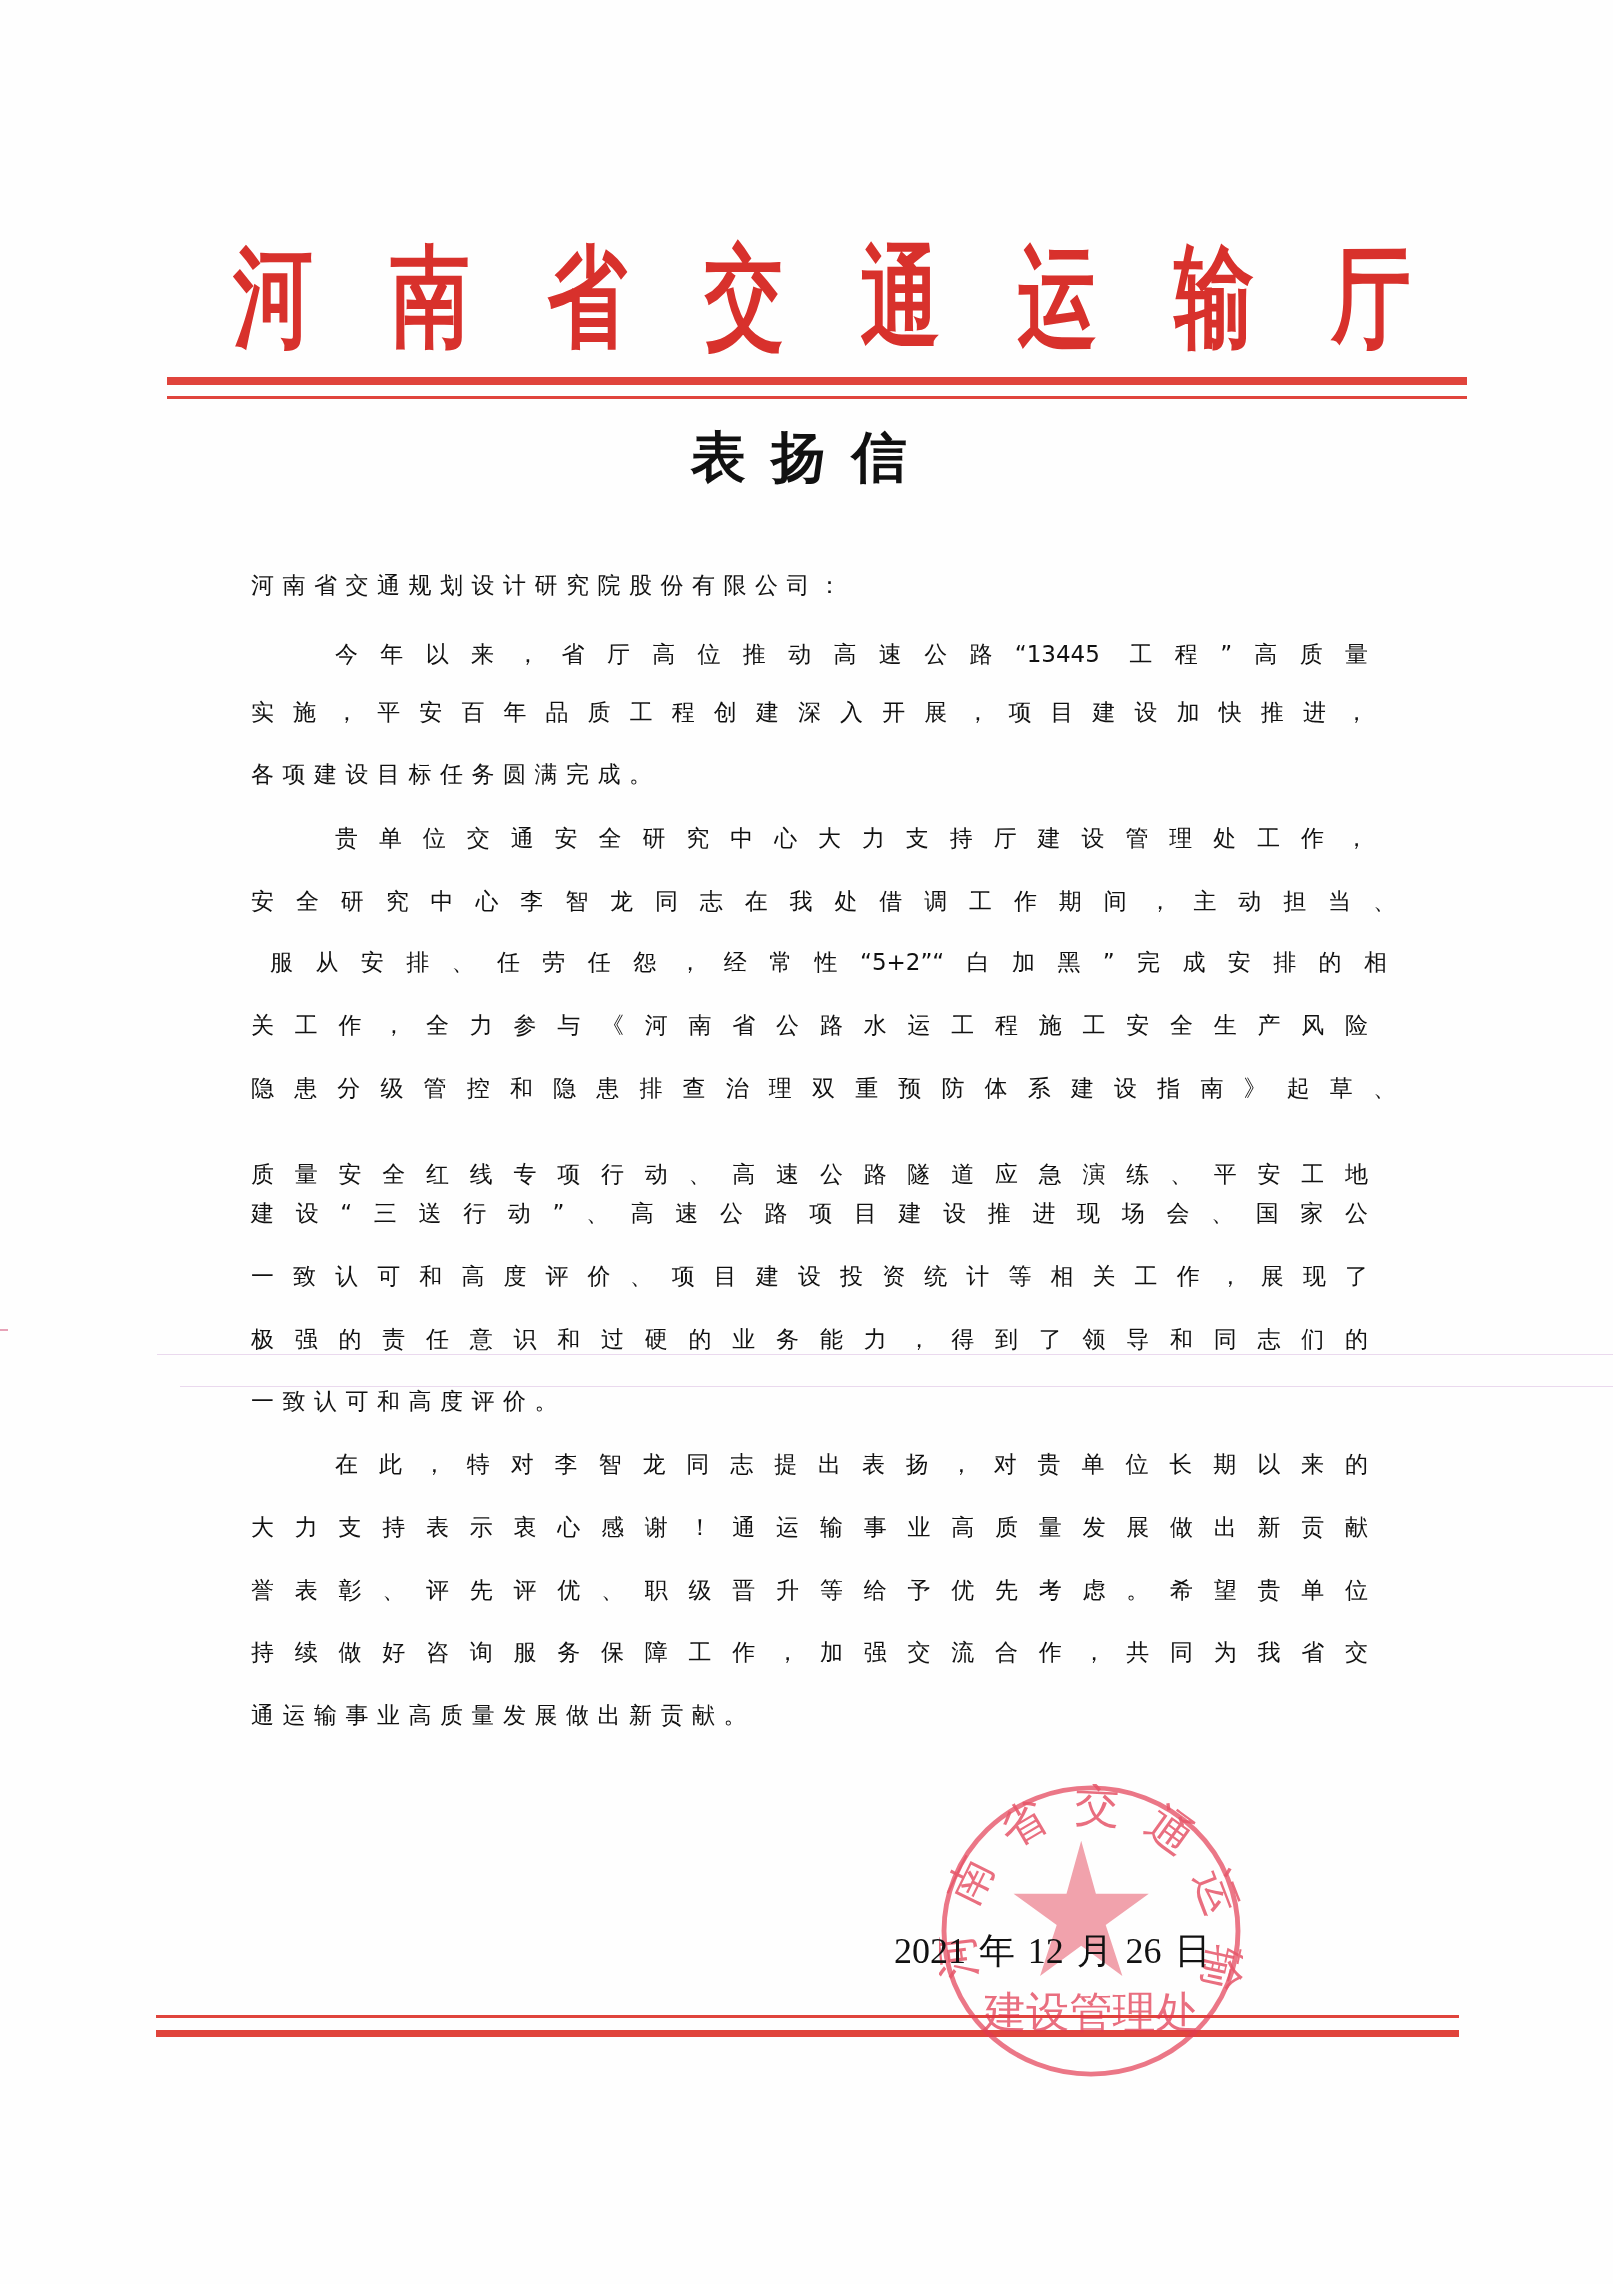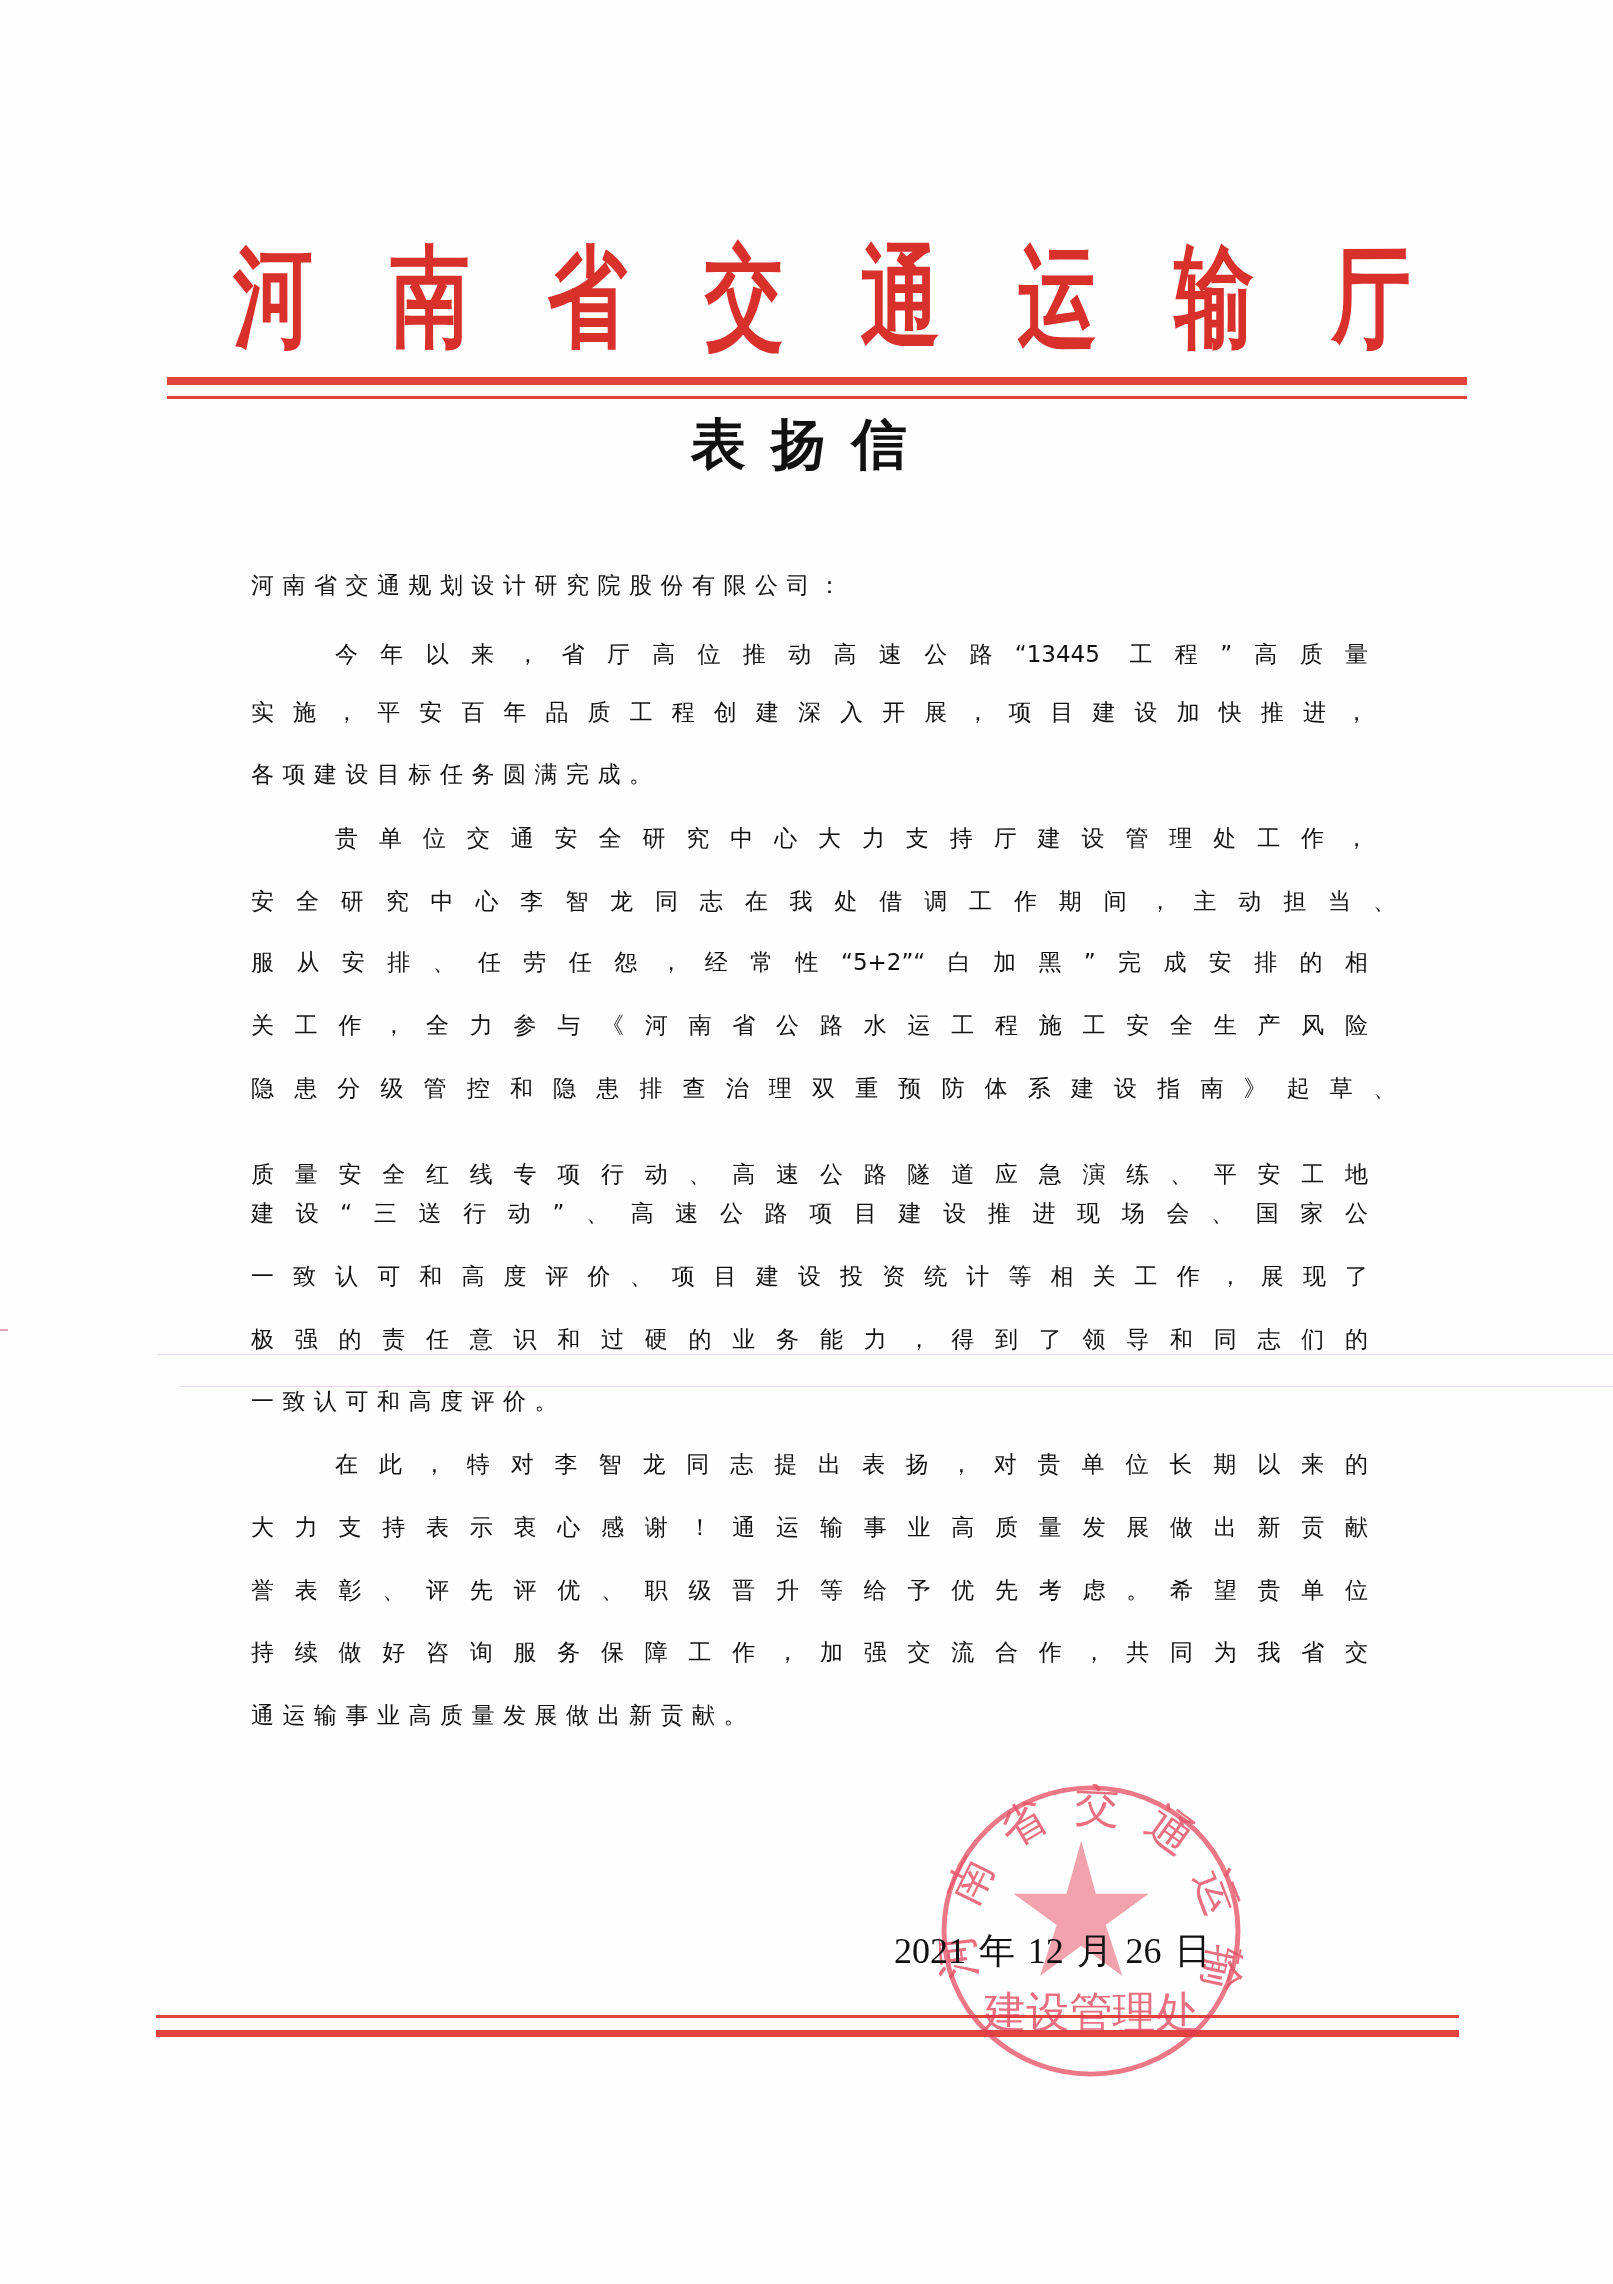--- a/index.html
+++ b/index.html
@@ -51,21 +51,21 @@
     }
     .rule.top-thick { left: 167px; top: 377px; width: 1300px; height: 7.8px; }
     .rule.top-thin  { left: 167px; top: 396px; width: 1300px; height: 2.9px; }
     .rule.bot-thin  { left: 156px; top: 2015px; width: 1303px; height: 2.9px; }
     .rule.bot-thick { left: 156px; top: 2030px; width: 1303px; height: 6.9px; }
 
     .doc-title {
       position: absolute;
       left: 0;
       width: 1613px;
-      top: 412px;
+      top: 425px;
       text-align: center;
       font-family: "DejaVu Serif", "Liberation Serif", serif;
       font-size: 55px;
       font-weight: bold;
       letter-spacing: 25.5px;
       color: #111;
       line-height: 63px;
       padding-left: 9.8px;
       box-sizing: border-box;
     }
@@ -154,21 +154,21 @@
 
   <div class="body-text">
     <div class="line short" style="top:0px;">河南省交通规划设计研究院股份有限公司：</div>
 
     <div class="line indent full" style="top:69px;">今年以来，省厅高位推动高速公路“13445 工程”高质量</div>
     <div class="line full" style="top:127px;">实施，平安百年品质工程创建深入开展，项目建设加快推进，</div>
     <div class="line short" style="top:189px;">各项建设目标任务圆满完成。</div>
 
     <div class="line indent full" style="top:253px;">贵单位交通安全研究中心大力支持厅建设管理处工作，</div>
     <div class="line full over" style="top:316px;">安全研究中心李智龙同志在我处借调工作期间，主动担当、</div>
-    <div class="line full" style="top:377px;">服从安排、任劳任怨，经常性“5+2”“白加黑”完成安排的相</div>
+    <div class="line full" style="top:377px;margin-left:19px;">服从安排、任劳任怨，经常性“5+2”“白加黑”完成安排的相</div>
     <div class="line full" style="top:440px;">关工作，全力参与《河南省公路水运工程施工安全生产风险</div>
     <div class="line full over" style="top:503px;">隐患分级管控和隐患排查治理双重预防体系建设指南》起草、</div>
     <div class="line full" style="top:589px;">质量安全红线专项行动、高速公路隧道应急演练、平安工地</div>
     <div class="line full" style="top:628px;">建设“三送行动”、高速公路项目建设推进现场会、国家公</div>
     <div class="line full" style="top:691px;">一致认可和高度评价、项目建设投资统计等相关工作，展现了</div>
     <div class="line full" style="top:754px;">极强的责任意识和过硬的业务能力，得到了领导和同志们的</div>
     <div class="line short" style="top:816px;">一致认可和高度评价。</div>
 
     <div class="line indent full" style="top:879px;">在此，特对李智龙同志提出表扬，对贵单位长期以来的</div>
     <div class="line full" style="top:942px;">大力支持表示衷心感谢！通运输事业高质量发展做出新贡献</div>

